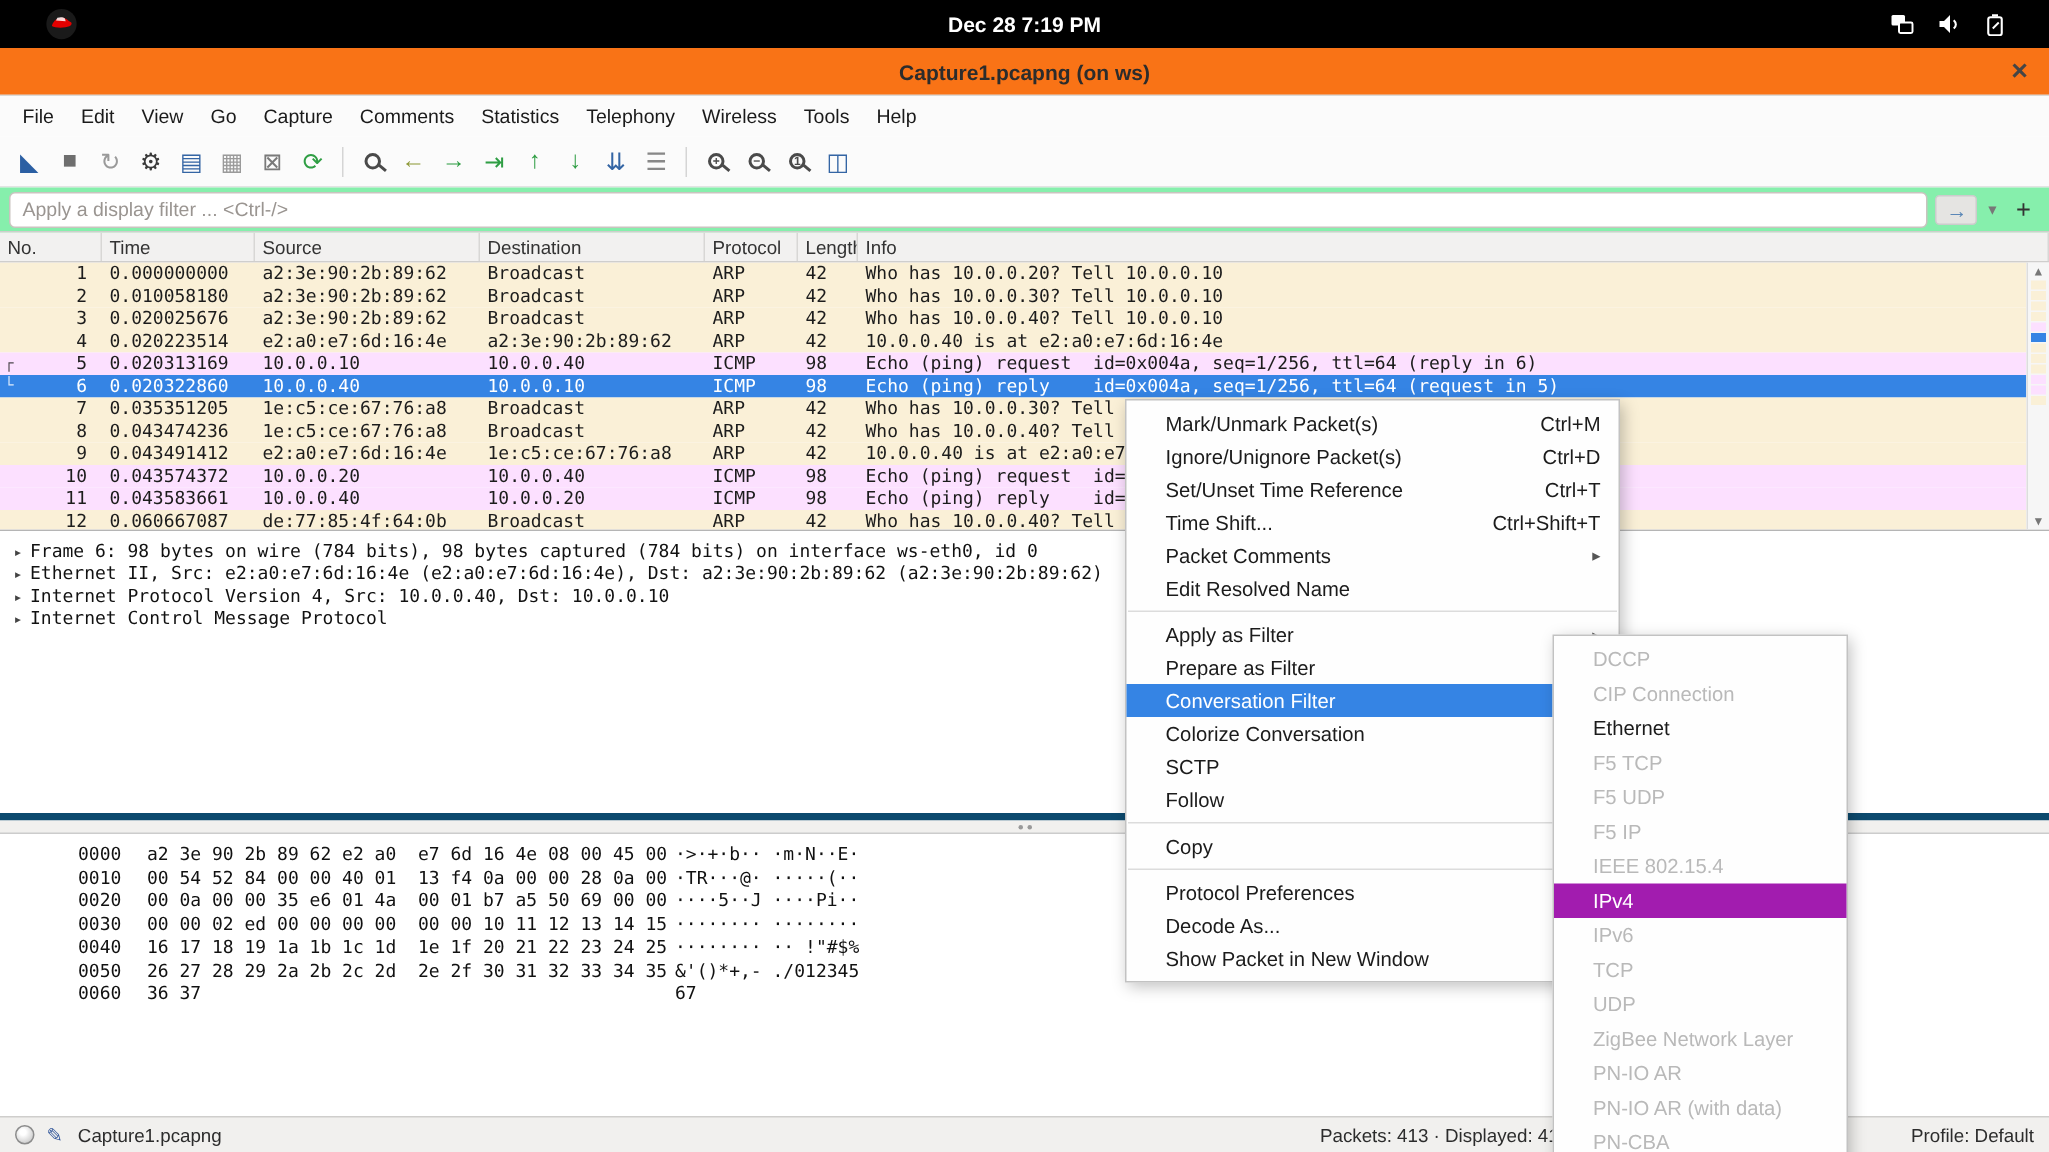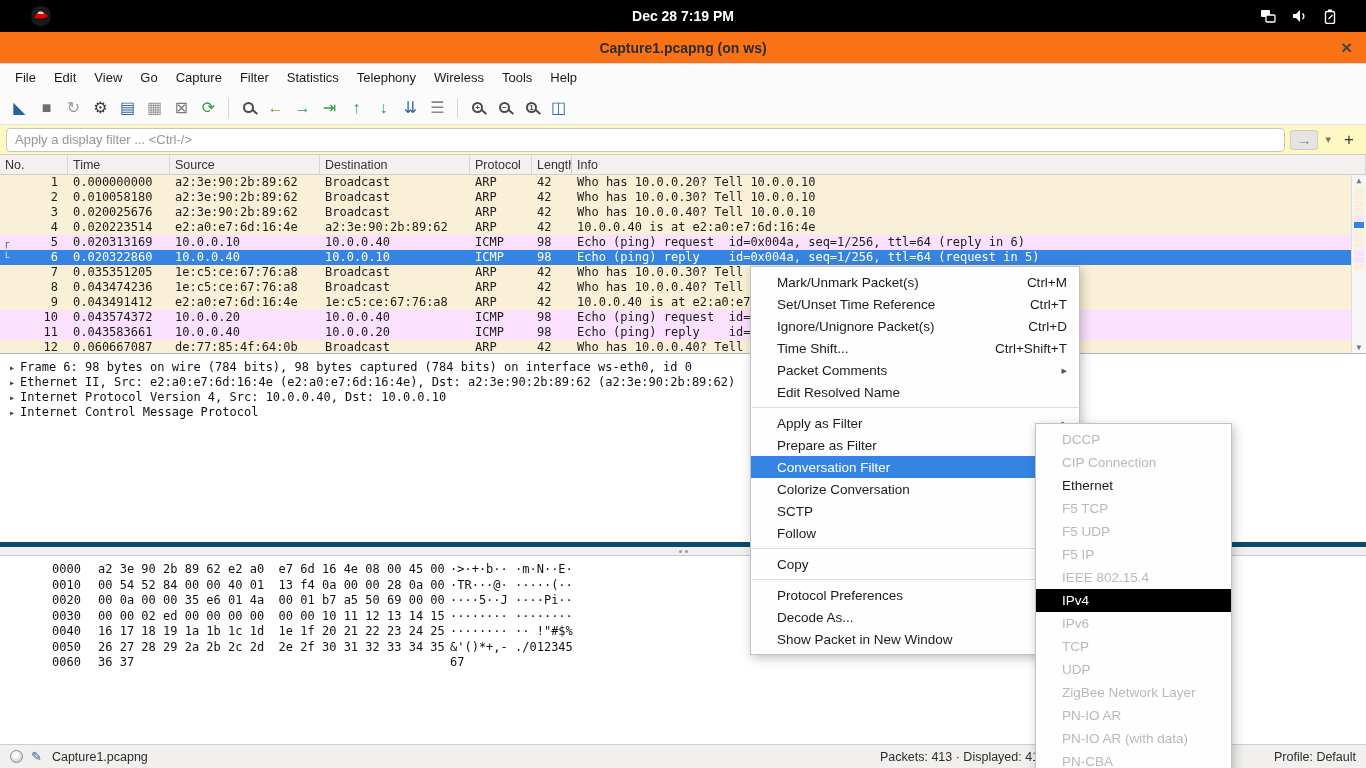--- a/index.html
+++ b/index.html
@@ -21,21 +21,21 @@
   .menu-item{padding:4px 9px}
 
   
   .toolbar{height:34px;background:#fbfbfb;border-bottom:1px solid #e3e3e3;display:flex;align-items:center;padding:0 6px}
   .tool{width:27px;height:26px;display:flex;align-items:center;justify-content:center;font-size:16px}
   .tb-sep{width:1px;height:20px;background:#d5d5d5;margin:0 6px}
   .mag{position:relative;width:11px;height:11px;border:2px solid #4a4a4a;border-radius:50%;display:flex;align-items:center;justify-content:center;font-size:8px;font-weight:bold;color:#4a4a4a}
   .mag::after{content:"";position:absolute;width:6px;height:2px;background:#4a4a4a;right:-6px;bottom:-2px;transform:rotate(40deg)}
 
   
-  .filterbar{height:30px;background:#fef9c3;border-bottom:1px solid #cfcecc;display:flex;align-items:center;padding:3px 6px;gap:5px}
+  .filterbar{height:30px;background:#86efac;border-bottom:1px solid #cfcecc;display:flex;align-items:center;padding:3px 6px;gap:5px}
   .filter-field{flex:1;height:24px;background:#fff;border:1px solid #c9c4bf;border-radius:4px;display:flex;align-items:center;padding:0 8px;font-size:13px;color:#9a9591}
   .filter-apply{width:28px;height:20px;background:#e5e4e2;border:1px solid #ccc;border-radius:3px;color:#5b87b7;display:flex;align-items:center;justify-content:center;font-size:14px;font-weight:bold}
   .filter-chevron{color:#777;font-size:11px;padding:0 2px}
   .filter-plus{width:22px;height:22px;display:flex;align-items:center;justify-content:center;font-size:17px;color:#333}
 
   
   .packet-area{position:relative;height:199px;overflow:hidden;border-bottom:1px solid #b5b5b5;font-family:"DejaVu Sans Mono",monospace;font-size:12px}
   .pl-header{display:flex;height:20px;background:#f2f1f0;border-bottom:1px solid #cfcecd;font-family:"Liberation Sans",sans-serif;font-size:12.5px;color:#333}
   .hc{border-right:1px solid #d8d7d5;display:flex;align-items:center;padding:0 5px;overflow:hidden;white-space:nowrap}
   .c0{width:68px}.c1{width:102px}.c2{width:150px}.c3{width:150px}.c4{width:62px}.c5{width:40px}.c6{flex:1}
@@ -79,21 +79,21 @@
   .ctx-item.hl{background:#3584e4;color:#fff}
   .ctx-sep{height:1px;background:#dcdcdc;margin:4px 1px}
   .sc{margin-left:auto;padding-left:24px}
   .arr{margin-left:auto;font-size:11px;color:#555}
   .ctx-item.hl .arr{color:#fff}
 
   
   .sub{position:absolute;left:1035px;top:423px;width:197px;background:#fefefe;border:1px solid #c2c2c2;box-shadow:2px 3px 10px rgba(0,0,0,.25);padding:4px 0;font-size:13.5px;color:#1b1b1b;z-index:60}
   .sub-item{height:23px;display:flex;align-items:center;padding:0 12px 0 26px;white-space:nowrap}
   .sub-item.dis{color:#b9b9b9}
-  .sub-item.hl{background:#000000;color:#fff}
+  .sub-item.hl{background:#a21caf;color:#fff}
 </style>
 </head>
 <body>
 
 <div class="topbar">
   <span class="tb-logo">
     <svg width="22" height="22" viewBox="0 0 24 24" aria-hidden="true">
       <circle cx="12" cy="12" r="11" fill="#1a1a1a"></circle>
       <path d="M5 13.5c.5-2.5 3-6 7-6 3.5 0 4.5 2 6.5 3 1.3.6 1.2 2.2-.8 3.1-3 1.4-10.5 1.4-12.7-.1z" fill="#e40000"></path>
       <path d="M8 9.5l1-2c2-.8 4.5-.5 5.5.5l.5 2" fill="#fff" opacity=".85"></path>
@@ -127,21 +127,21 @@
   <span>Capture1.pcapng (on ws)</span>
   <span class="close-x">×</span>
 </div>
 
 <div class="menubar" id="menubar">
     <div class="menu-item">File</div>
     <div class="menu-item">Edit</div>
     <div class="menu-item">View</div>
     <div class="menu-item">Go</div>
     <div class="menu-item">Capture</div>
-    <div class="menu-item">Filter</div>
+    <div class="menu-item">Comments</div>
     <div class="menu-item">Statistics</div>
     <div class="menu-item">Telephony</div>
     <div class="menu-item">Wireless</div>
     <div class="menu-item">Tools</div>
     <div class="menu-item">Help</div>
   </div>
 <div class="toolbar" id="toolbar">
     <div class="tool" style="color: rgb(43, 95, 163);">◣</div>
     <div class="tool" style="color: rgb(110, 110, 110);">■</div>
     <div class="tool" style="color: rgb(154, 154, 154);">↻</div>
@@ -262,26 +262,26 @@
   <span class="sb-stats">Packets: 413 · Displayed: 413 (100.0%) · Dropped: 0 (0.0%)</span>
   <span class="sb-profile">Profile: Default</span>
 </div>
 
 <div class="ctx" id="ctxmenu">
     <div class="ctx-item">
       <span class="lbl">Mark/Unmark Packet(s)</span>
       <span class="sc">Ctrl+M</span>
     </div>
     <div class="ctx-item">
+      <span class="lbl">Ignore/Unignore Packet(s)</span>
+      <span class="sc">Ctrl+D</span>
+    </div>
+    <div class="ctx-item">
       <span class="lbl">Set/Unset Time Reference</span>
       <span class="sc">Ctrl+T</span>
-    </div>
-    <div class="ctx-item">
-      <span class="lbl">Ignore/Unignore Packet(s)</span>
-      <span class="sc">Ctrl+D</span>
     </div>
     <div class="ctx-item">
       <span class="lbl">Time Shift...</span>
       <span class="sc">Ctrl+Shift+T</span>
     </div>
     <div class="ctx-item">
       <span class="lbl">Packet Comments</span>
       <span class="arr">▸</span>
     </div>
     <div class="ctx-item">

